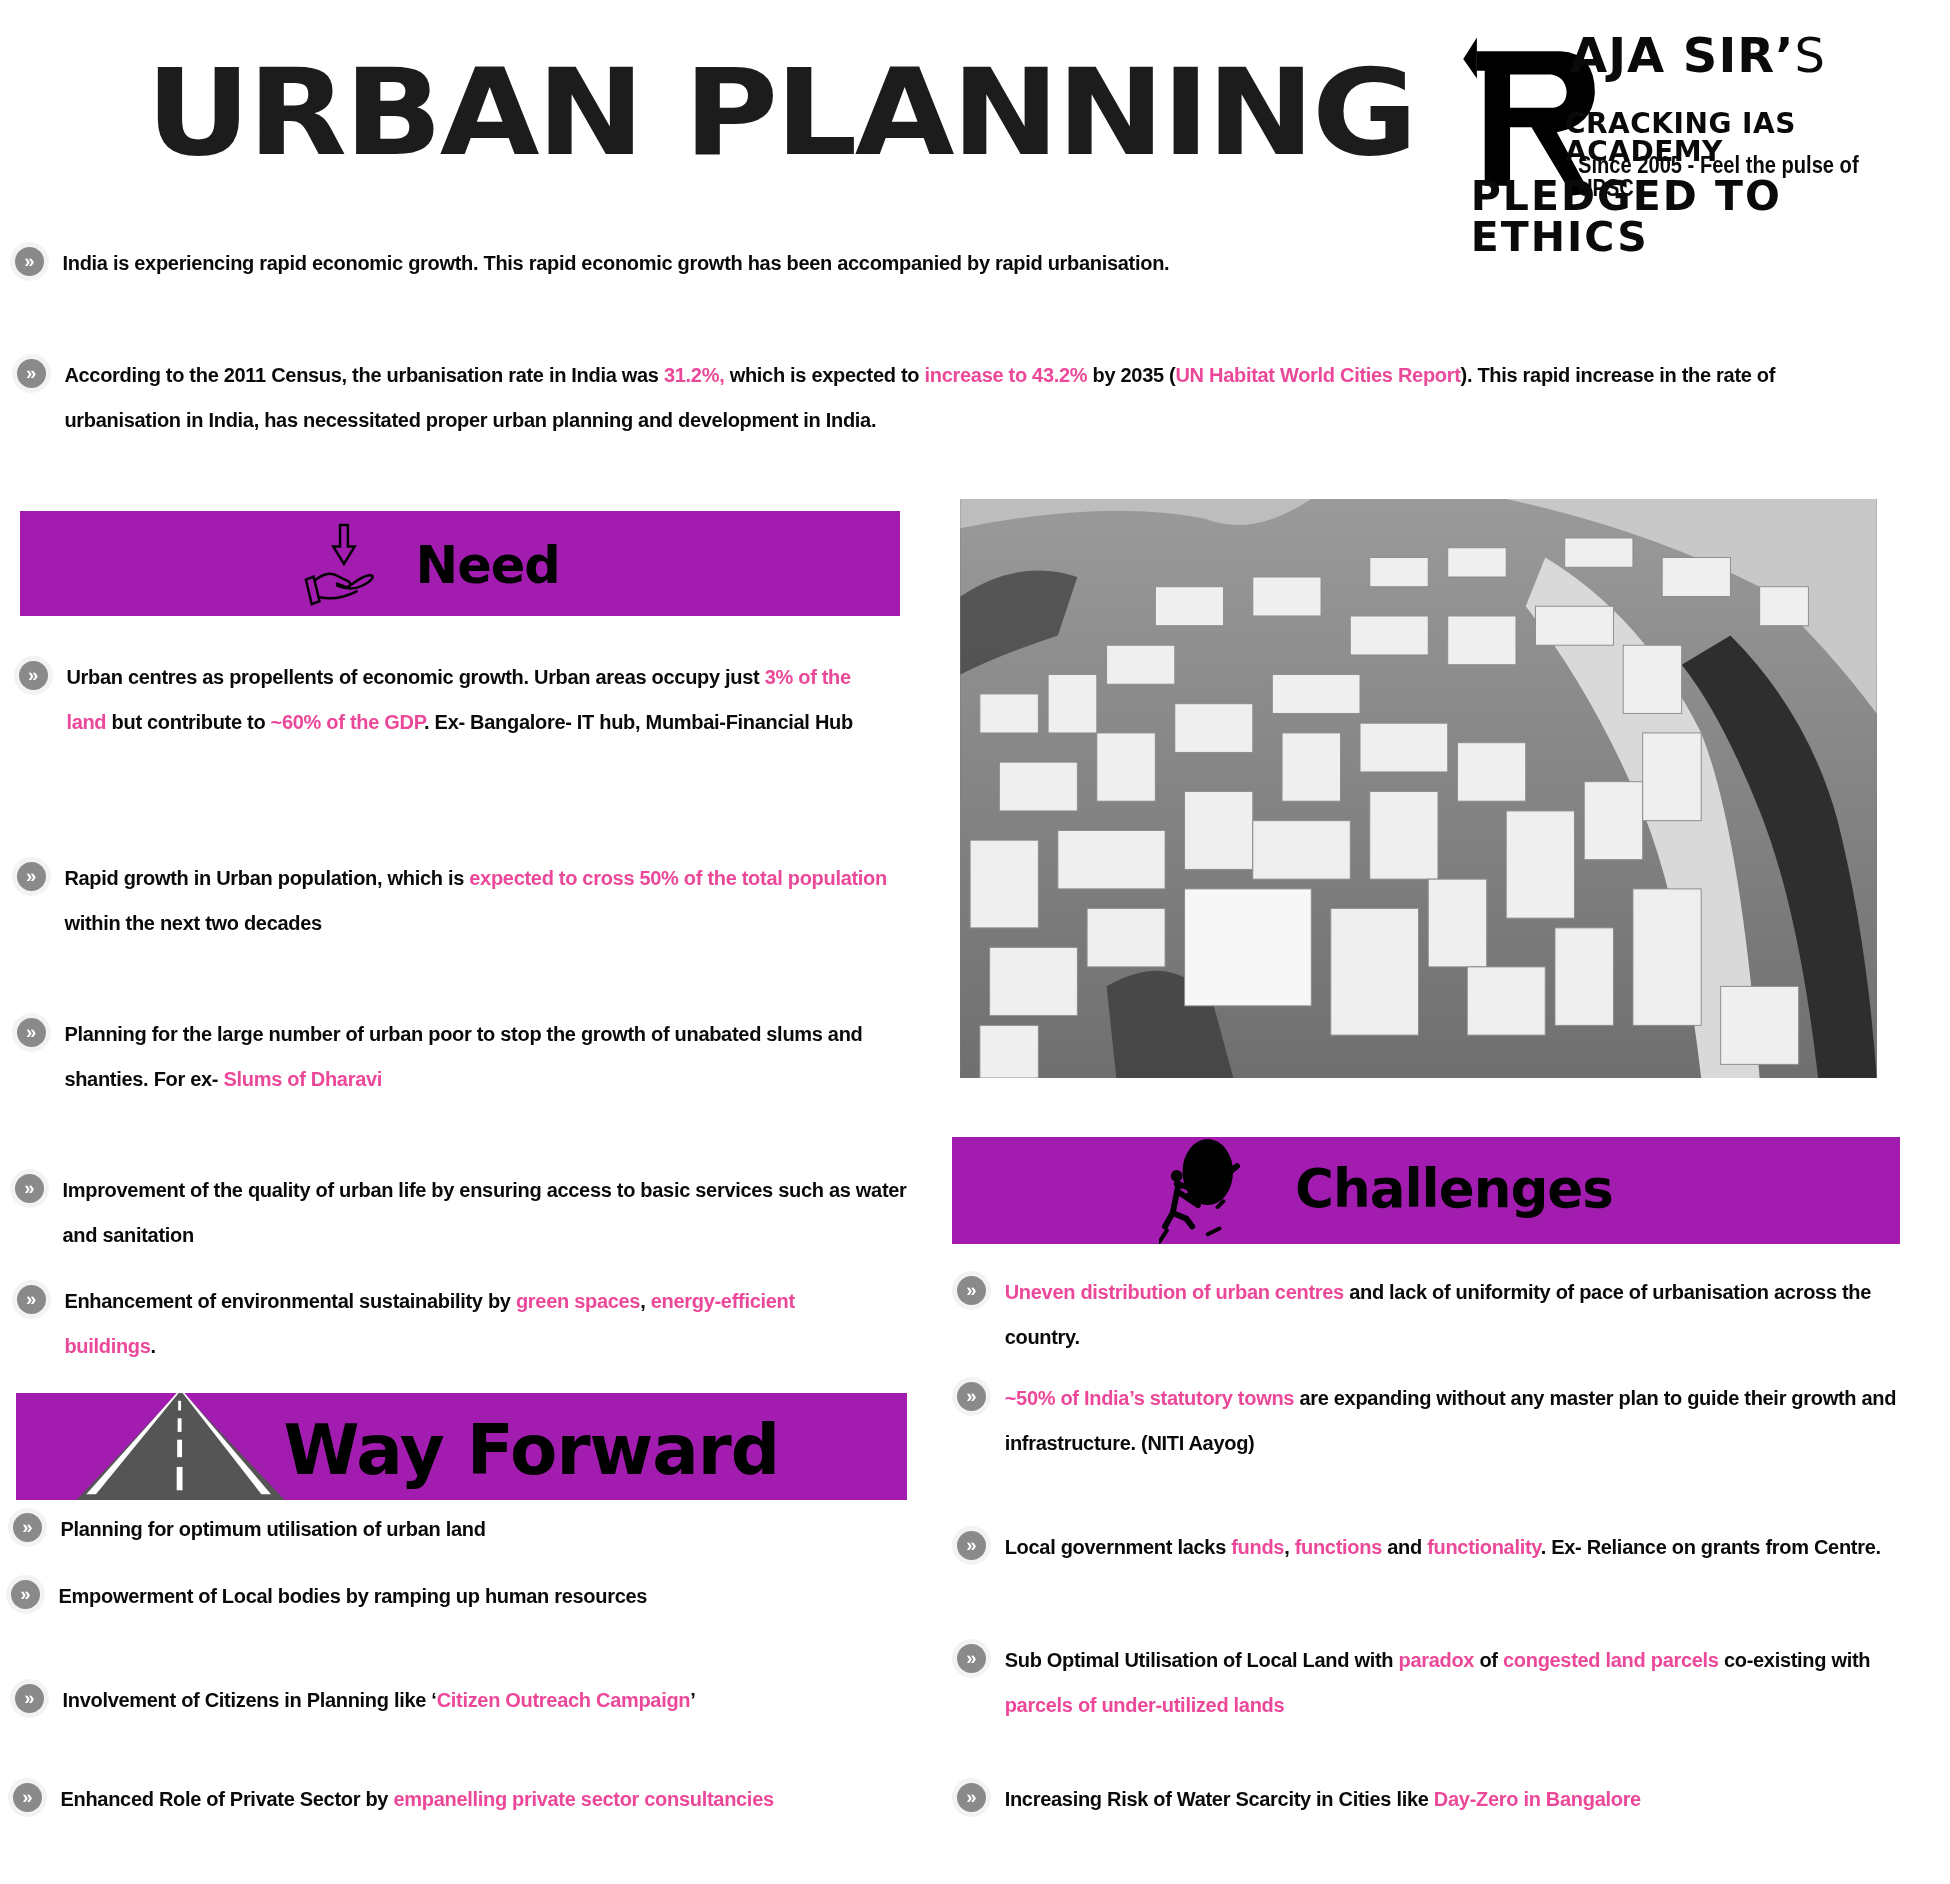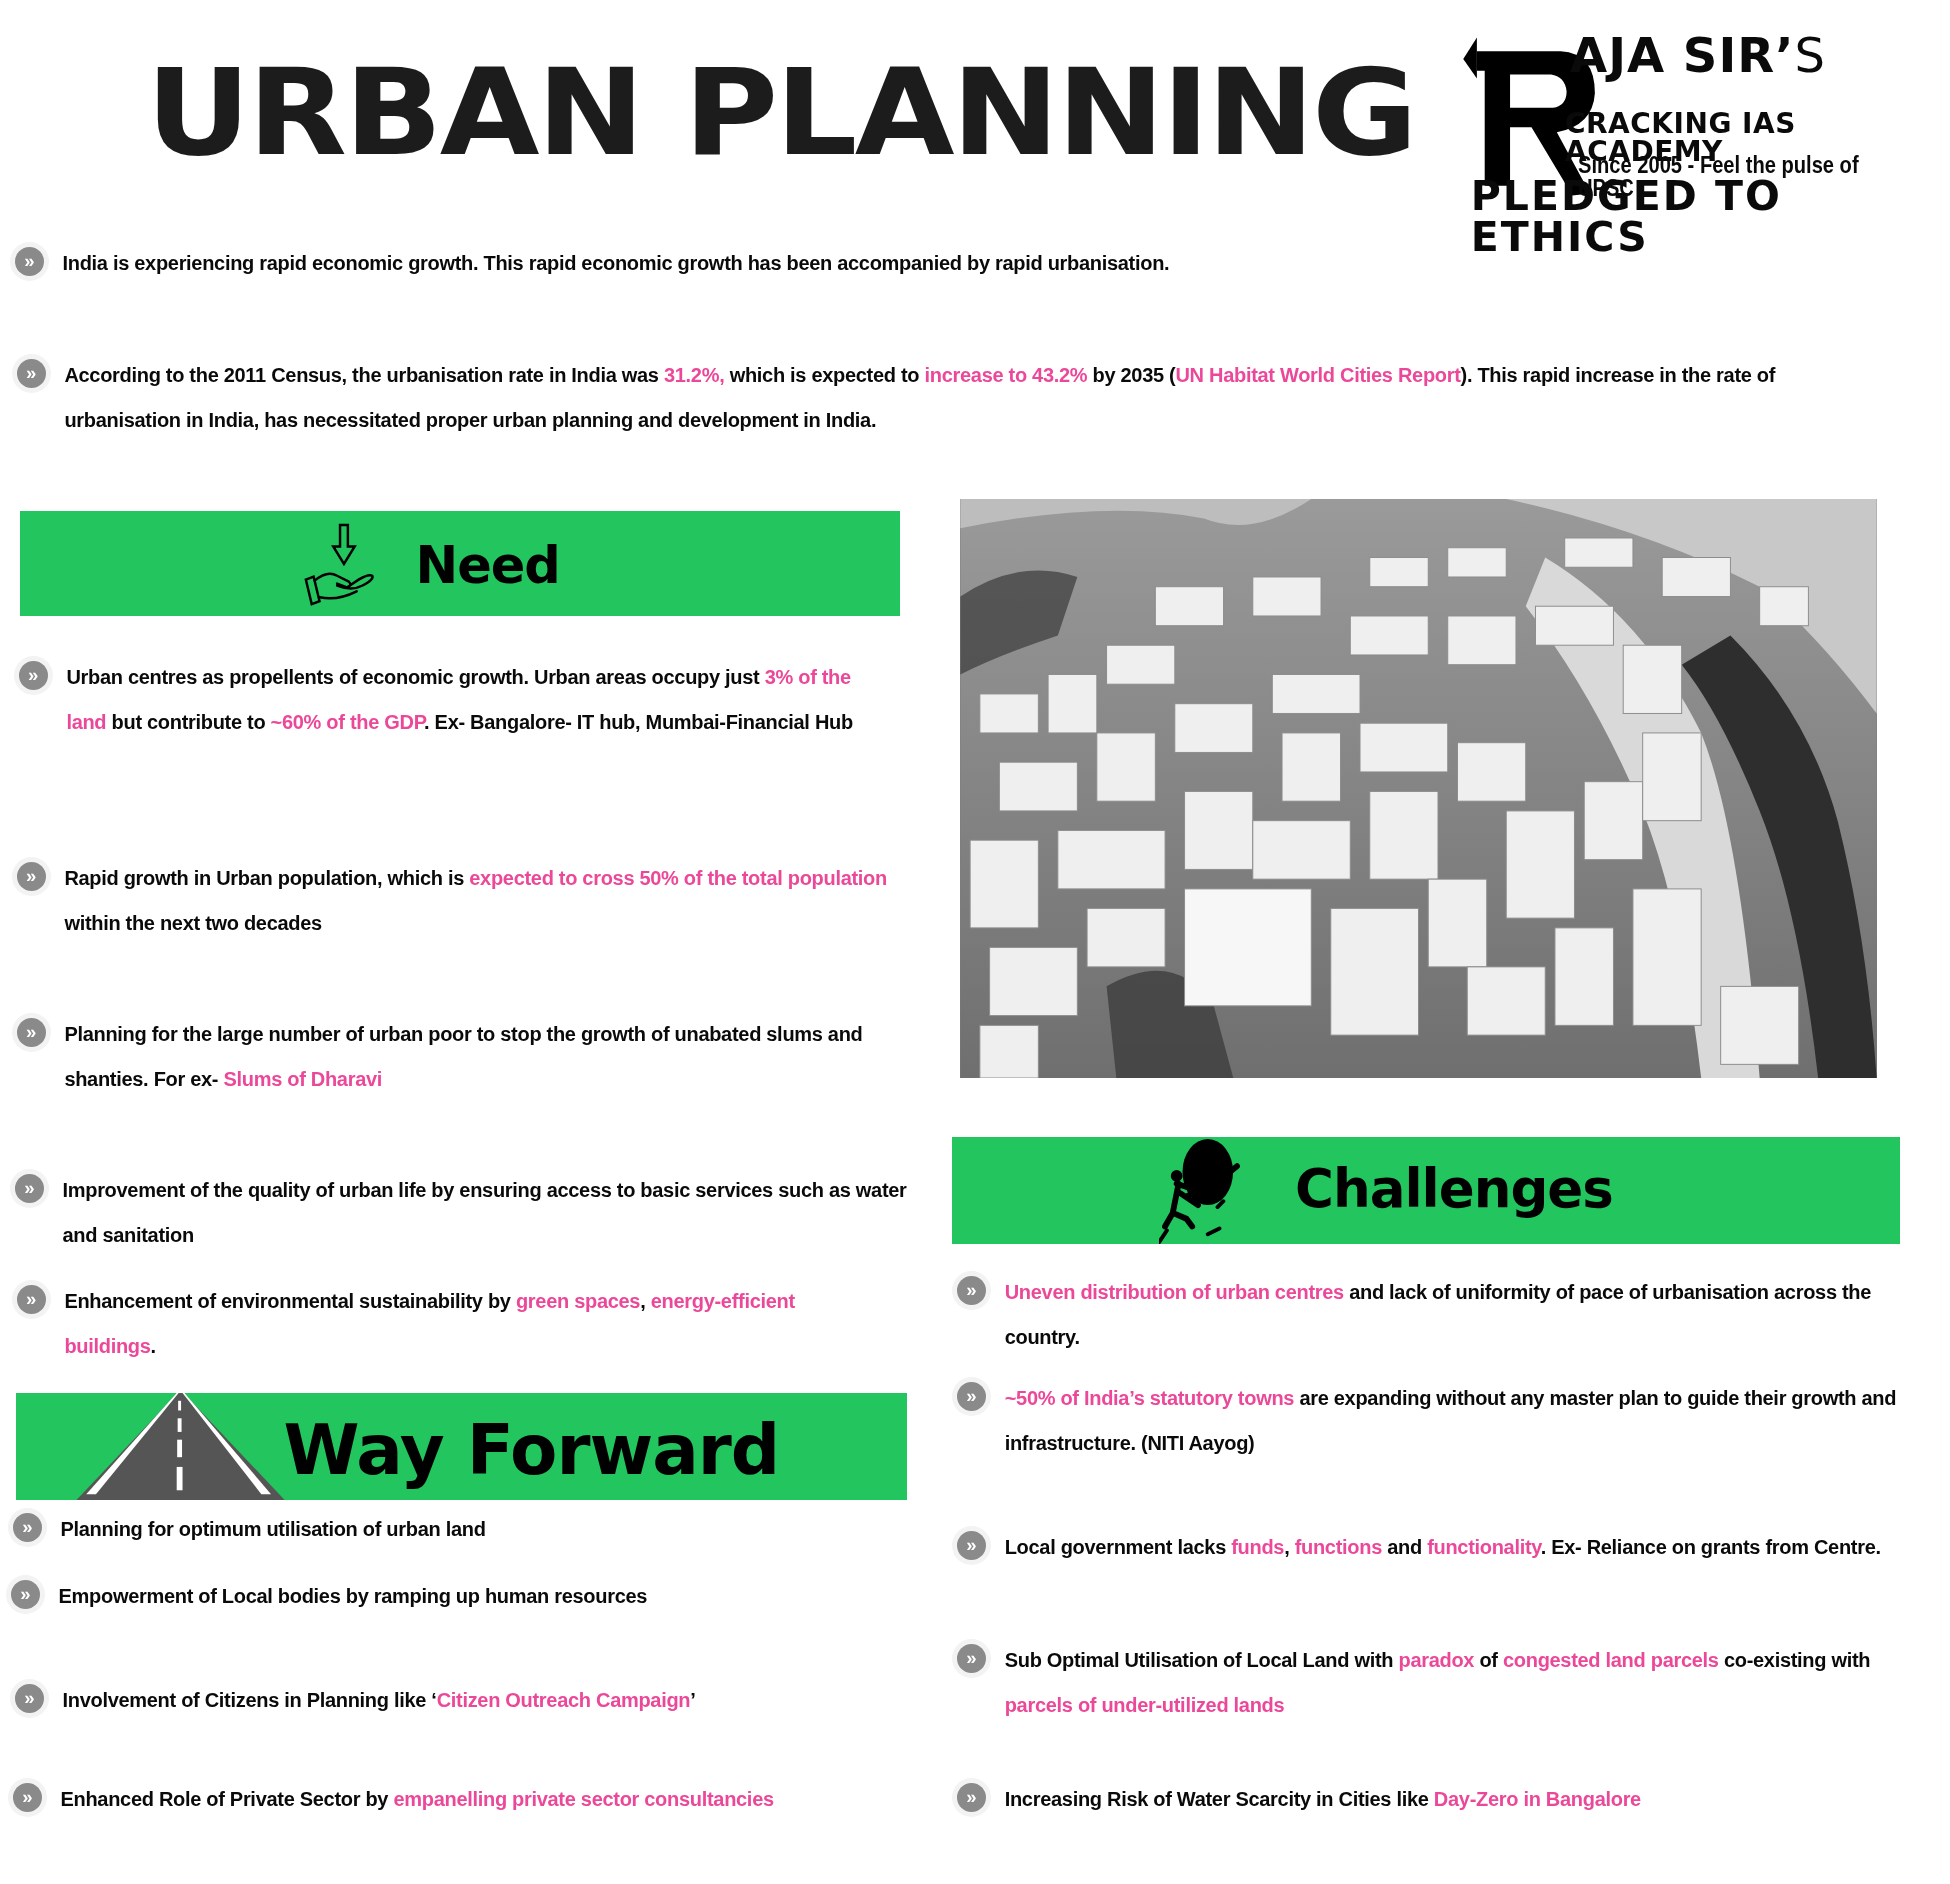--- a/index.html
+++ b/index.html
@@ -16,21 +16,21 @@
   .logo .academy { position: absolute; left: 102px; top: 90px; font-family: "DejaVu Sans", sans-serif; font-size: 28px; font-weight: bold; letter-spacing: 0.5px; line-height: 1; }
   .logo .since { position: absolute; left: 115px; top: 134px; font-family: "Liberation Sans", sans-serif; font-weight: bold; font-size: 23.4px; line-height: 1; transform: scaleX(0.86); transform-origin: left; }
   .logo .pledged { position: absolute; left: 7.8px; top: 156px; font-family: "DejaVu Sans", sans-serif; font-weight: bold; font-size: 41px; letter-spacing: 2px; line-height: 1; }
 
   .bullet { position: absolute; display: flex; align-items: flex-start; }
   .bullet .ico { flex: 0 0 auto; width: 39px; height: 39px; border-radius: 50%; background: #f3f3f3; display: flex; align-items: center; justify-content: center; margin-right: 13.7px; margin-top: 1px; }
   .bullet .ico span { width: 29px; height: 29px; border-radius: 50%; background: #8a8a8a; color: #fff; font-size: 18.5px; font-weight: bold; display: flex; align-items: center; justify-content: center; line-height: 1; }
   .bullet .txt { font-family: "Liberation Sans", sans-serif; font-weight: bold; font-size: 20px; line-height: 45px; color: #0a0a0a; letter-spacing: -0.3px; }
   .hl { color: #ec4899; }
 
-  .banner { position: absolute; background: #22c55e; }
+  .banner { position: absolute; background: #a21caf; }
   .banner .label { position: absolute; font-family: "DejaVu Sans", sans-serif; font-weight: bold; font-size: 51px; color: #000; line-height: 1; letter-spacing: -1px; }
 
   .city { position: absolute; left: 960px; top: 499px; width: 917px; height: 579px; background: #7a7a7a; overflow: hidden; }
 </style>
 </head>
 <body>
 
 <div class="title">URBAN PLANNING</div>
 
 <div class="logo">

